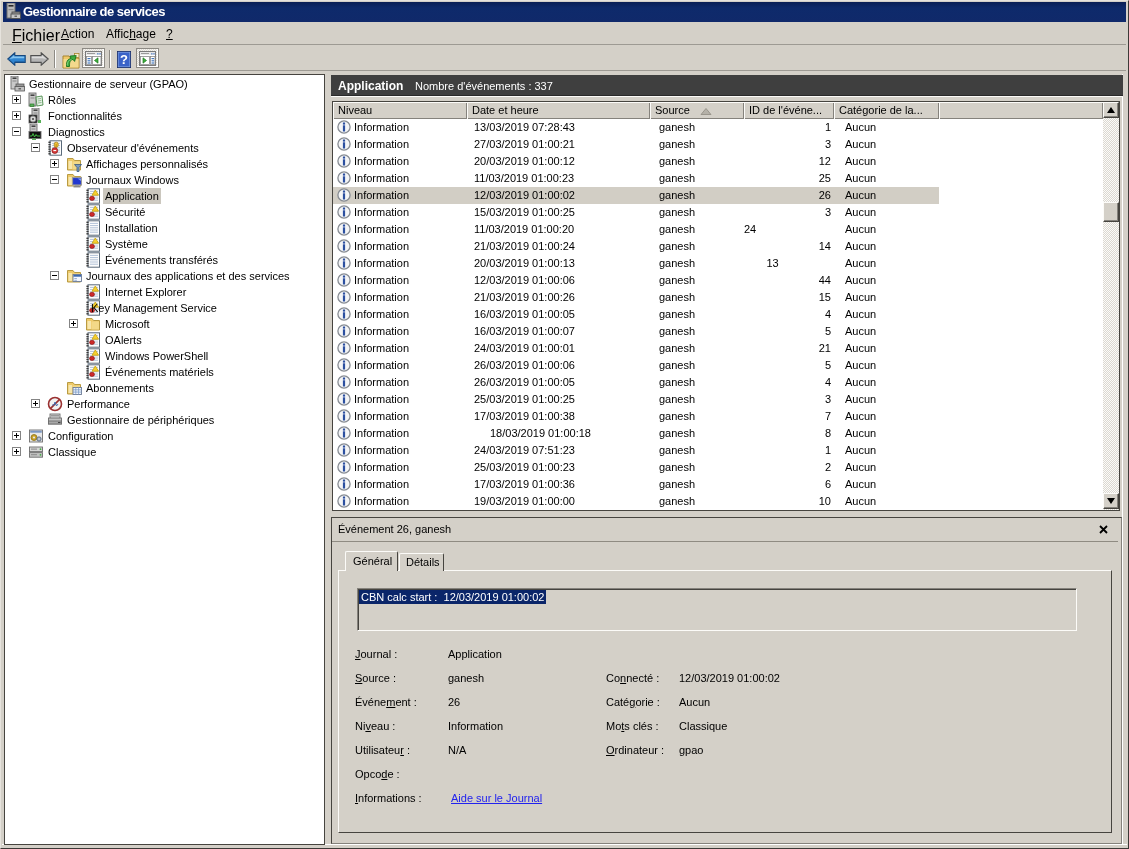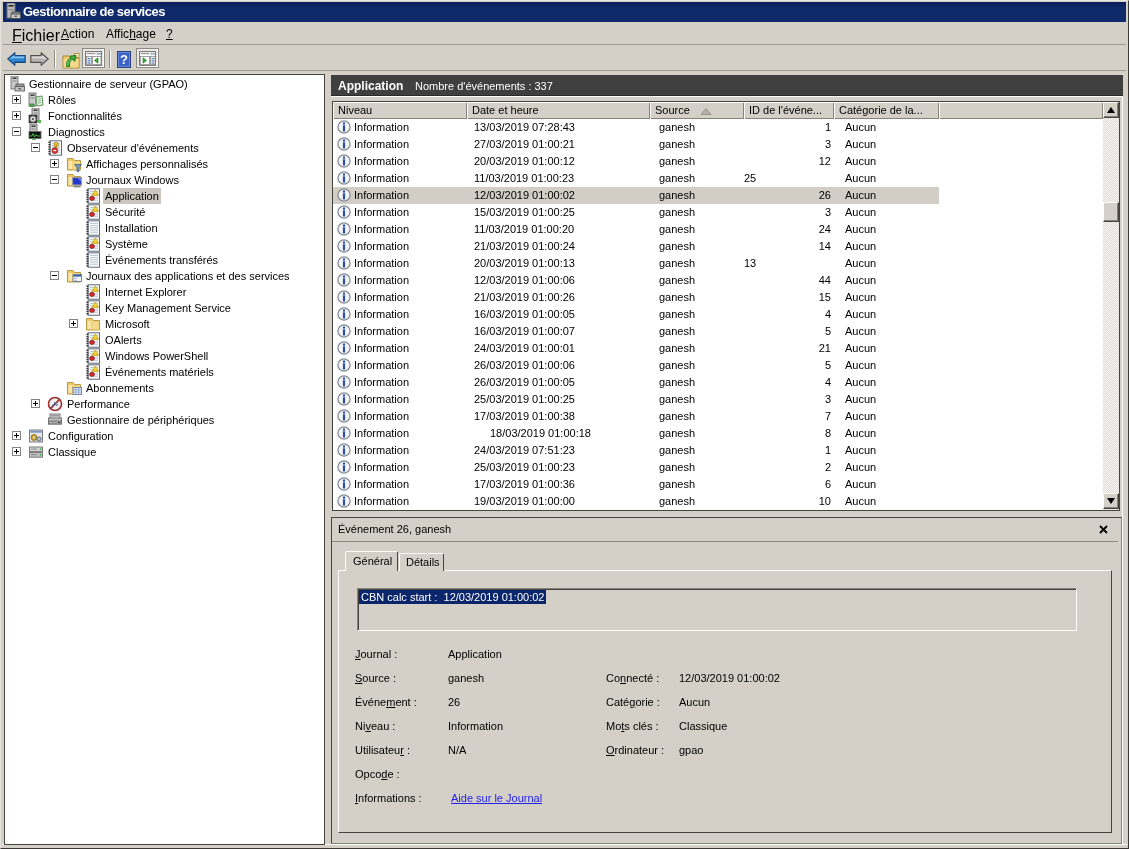--- a/index.html
+++ b/index.html
@@ -268,21 +268,21 @@
     <path d="M5 3.4 L13 3.4 M5 5.6 L13 5.6 M5 7.8 L13 7.8 M5 10 L13 10 M5 12.2 L13 12.2" stroke="#a8bad2" stroke-width="0.9"></path>
     <rect x="1.4" y="1.6" width="2.2" height="1.4" fill="#3a3a3a"></rect>
     <rect x="1.4" y="3.9" width="2.2" height="1.4" fill="#3a3a3a"></rect>
     <rect x="1.4" y="6.2" width="2.2" height="1.4" fill="#3a3a3a"></rect>
     <rect x="1.4" y="8.5" width="2.2" height="1.4" fill="#3a3a3a"></rect>
     <rect x="1.4" y="10.8" width="2.2" height="1.4" fill="#3a3a3a"></rect>
     <rect x="1.4" y="13.1" width="2.2" height="1.4" fill="#3a3a3a"></rect>
     <path d="M10.3 2 L13.6 7.2 L7 7.2 Z" fill="#f7d02e" stroke="#c7a30e" stroke-width="0.8"></path>
     <ellipse cx="7" cy="10.4" rx="2.5" ry="2.1" fill="#cc2a2a" stroke="#8a1010" stroke-width="0.6"></ellipse>
   </svg>
-<div class="tb" style="left:105px;top:300px">Key Management Service</div>
+<div class="tb" style="left:91px;top:300px">Key Management Service</div>
 <div class="a" style="left:69px;top:319px;width:9px;height:9px;background:#fff;border:1px solid #848484"></div>
 <div class="a" style="left:71px;top:323px;width:5px;height:1px;background:#000"></div>
 <div class="a" style="left:73px;top:321px;width:1px;height:5px;background:#000"></div>
 <svg class="a" style="left:85px;top:316px" width="16" height="16" viewBox="0 0 16 16">
     <path d="M1.5 2.5 L7 2.5 L8.5 4.5 L14.5 4.5 L14.5 14 L1.5 14 Z" fill="#efca6a" stroke="#b99b42" stroke-width="1"></path>
     <path d="M2.5 5 L6 5 L6 13 L2.5 13 Z" fill="#f7e7ae"></path>
     <path d="M6.5 5.5 L14 5.5 L14 13.5 L6.5 13.5 Z" fill="#f3d988"></path>
   </svg>
 <div class="tb" style="left:105px;top:316px">Microsoft</div>
 <svg class="a" style="left:85px;top:332px" width="16" height="16" viewBox="0 0 16 16">
@@ -425,21 +425,21 @@
   </div>
 <div class="row" style="left:333px;top:170px;width:786px;height:17px">
     <svg class="a" style="left:4px;top:1px" width="14" height="14" viewBox="0 0 14 14">
       <circle cx="7" cy="7" r="6.1" fill="#f4f5f7" stroke="#878c93" stroke-width="1.3"></circle>
       <rect x="5.9" y="2.5" width="2.2" height="2.1" fill="#2b4fa0"></rect>
       <rect x="5.9" y="5.3" width="2.2" height="6.2" fill="#2b4fa0"></rect>
     </svg>
     <div class="cell" style="left:21px">Information</div>
     <div class="cell" style="left:141px">11/03/2019 01:00:23</div>
     <div class="cell" style="left:326px">ganesh</div>
-    <div class="cell" style="left:411px;width:87px;text-align:left">25</div>
+    <div class="cell" style="left:411px;width:87px;text-align:right">25</div>
     <div class="cell" style="left:512px">Aucun</div>
   </div>
 <div class="row" style="left:333px;top:187px;width:786px;height:17px">
     <div class="a" style="left:0;top:0;width:606px;height:17px;background:#d2cec5;"></div>
     <svg class="a" style="left:4px;top:1px" width="14" height="14" viewBox="0 0 14 14">
       <circle cx="7" cy="7" r="6.1" fill="#f4f5f7" stroke="#878c93" stroke-width="1.3"></circle>
       <rect x="5.9" y="2.5" width="2.2" height="2.1" fill="#2b4fa0"></rect>
       <rect x="5.9" y="5.3" width="2.2" height="6.2" fill="#2b4fa0"></rect>
     </svg>
     <div class="cell" style="left:21px">Information</div>
@@ -462,21 +462,21 @@
   </div>
 <div class="row" style="left:333px;top:221px;width:786px;height:17px">
     <svg class="a" style="left:4px;top:1px" width="14" height="14" viewBox="0 0 14 14">
       <circle cx="7" cy="7" r="6.1" fill="#f4f5f7" stroke="#878c93" stroke-width="1.3"></circle>
       <rect x="5.9" y="2.5" width="2.2" height="2.1" fill="#2b4fa0"></rect>
       <rect x="5.9" y="5.3" width="2.2" height="6.2" fill="#2b4fa0"></rect>
     </svg>
     <div class="cell" style="left:21px">Information</div>
     <div class="cell" style="left:141px">11/03/2019 01:00:20</div>
     <div class="cell" style="left:326px">ganesh</div>
-    <div class="cell" style="left:411px;width:87px;text-align:right">24</div>
+    <div class="cell" style="left:411px;width:87px;text-align:left">24</div>
     <div class="cell" style="left:512px">Aucun</div>
   </div>
 <div class="row" style="left:333px;top:238px;width:786px;height:17px">
     <svg class="a" style="left:4px;top:1px" width="14" height="14" viewBox="0 0 14 14">
       <circle cx="7" cy="7" r="6.1" fill="#f4f5f7" stroke="#878c93" stroke-width="1.3"></circle>
       <rect x="5.9" y="2.5" width="2.2" height="2.1" fill="#2b4fa0"></rect>
       <rect x="5.9" y="5.3" width="2.2" height="6.2" fill="#2b4fa0"></rect>
     </svg>
     <div class="cell" style="left:21px">Information</div>
     <div class="cell" style="left:141px">21/03/2019 01:00:24</div>
@@ -486,21 +486,21 @@
   </div>
 <div class="row" style="left:333px;top:255px;width:786px;height:17px">
     <svg class="a" style="left:4px;top:1px" width="14" height="14" viewBox="0 0 14 14">
       <circle cx="7" cy="7" r="6.1" fill="#f4f5f7" stroke="#878c93" stroke-width="1.3"></circle>
       <rect x="5.9" y="2.5" width="2.2" height="2.1" fill="#2b4fa0"></rect>
       <rect x="5.9" y="5.3" width="2.2" height="6.2" fill="#2b4fa0"></rect>
     </svg>
     <div class="cell" style="left:21px">Information</div>
     <div class="cell" style="left:141px">20/03/2019 01:00:13</div>
     <div class="cell" style="left:326px">ganesh</div>
-    <div class="cell" style="left:411px;width:87px;text-align:left">13</div>
+    <div class="cell" style="left:396px;width:87px;text-align:center">13</div>
     <div class="cell" style="left:512px">Aucun</div>
   </div>
 <div class="row" style="left:333px;top:272px;width:786px;height:17px">
     <svg class="a" style="left:4px;top:1px" width="14" height="14" viewBox="0 0 14 14">
       <circle cx="7" cy="7" r="6.1" fill="#f4f5f7" stroke="#878c93" stroke-width="1.3"></circle>
       <rect x="5.9" y="2.5" width="2.2" height="2.1" fill="#2b4fa0"></rect>
       <rect x="5.9" y="5.3" width="2.2" height="6.2" fill="#2b4fa0"></rect>
     </svg>
     <div class="cell" style="left:21px">Information</div>
     <div class="cell" style="left:141px">12/03/2019 01:00:06</div>

